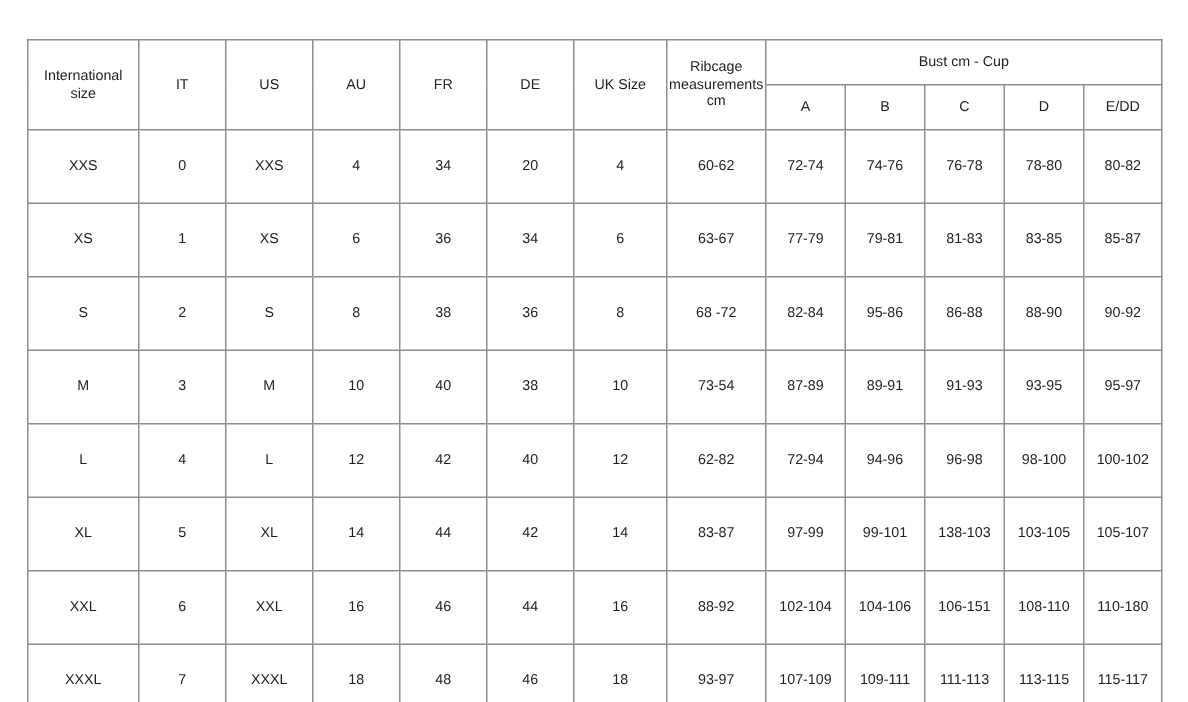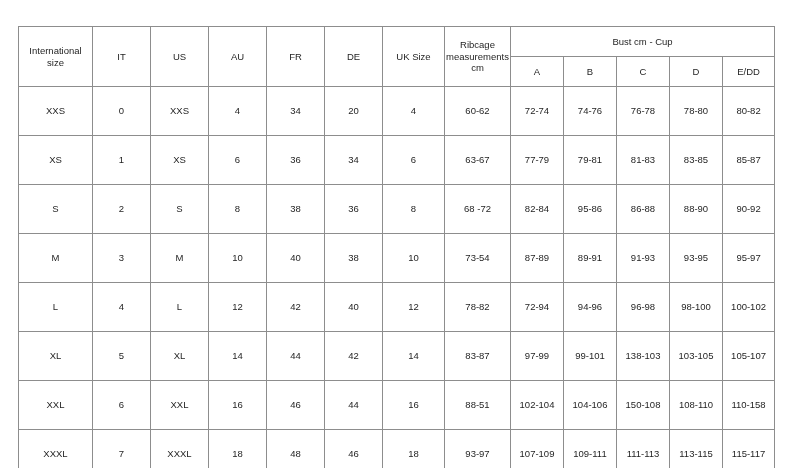--- a/index.html
+++ b/index.html
@@ -155,21 +155,21 @@
         <td class="nowrap">95-97</td>
       </tr>
       <tr>
         <td>L</td>
         <td>4</td>
         <td>L</td>
         <td>12</td>
         <td>42</td>
         <td>40</td>
         <td>12</td>
-        <td class="nowrap">78-82</td>
+        <td class="nowrap">62-82</td>
         <td class="nowrap">72-94</td>
         <td class="nowrap">94-96</td>
         <td class="nowrap">96-98</td>
         <td class="nowrap">98-100</td>
         <td class="nowrap">100-102</td>
       </tr>
       <tr>
         <td>XL</td>
         <td>5</td>
         <td>XL</td>
@@ -185,26 +185,26 @@
         <td class="nowrap">105-107</td>
       </tr>
       <tr>
         <td>XXL</td>
         <td>6</td>
         <td>XXL</td>
         <td>16</td>
         <td>46</td>
         <td>44</td>
         <td>16</td>
-        <td class="nowrap">88-51</td>
+        <td class="nowrap">88-92</td>
         <td class="nowrap">102-104</td>
         <td class="nowrap">104-106</td>
-        <td class="nowrap">150-108</td>
+        <td class="nowrap">106-151</td>
         <td class="nowrap">108-110</td>
-        <td class="nowrap">110-158</td>
+        <td class="nowrap">110-180</td>
       </tr>
       <tr>
         <td>XXXL</td>
         <td>7</td>
         <td>XXXL</td>
         <td>18</td>
         <td>48</td>
         <td>46</td>
         <td>18</td>
         <td class="nowrap">93-97</td>

